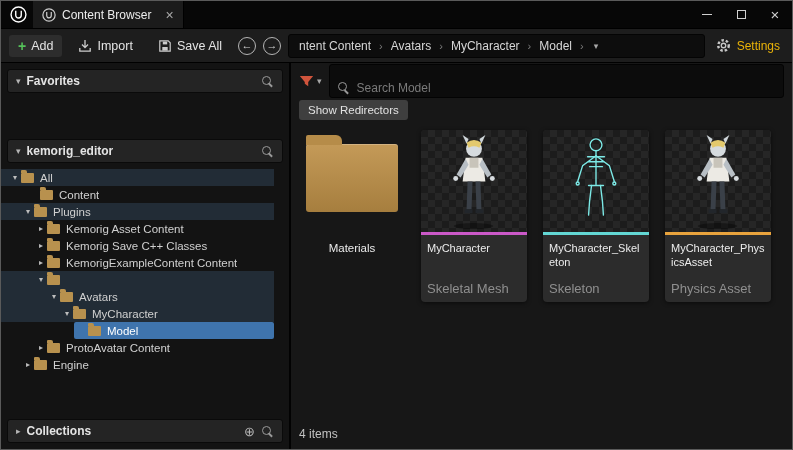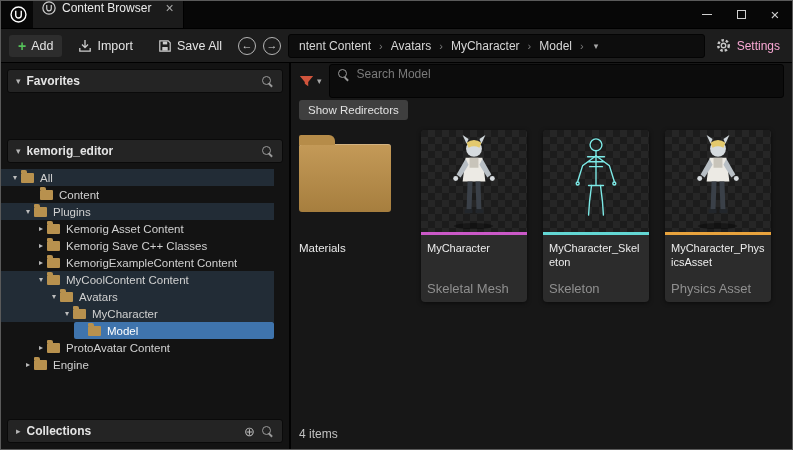--- a/index.html
+++ b/index.html
@@ -6,21 +6,21 @@
   html,body { background:#2b2b2b; font-family:"Liberation Sans", sans-serif; }
   .window { width:793px; height:450px; background:#151515; border:1px solid #5a5a5a;
             position:relative; display:flex; flex-direction:column; overflow:hidden;
             color:#cfcfcf; font-size:12px; }
 
   
   .titlebar { height:28px; background:#070707; display:flex; align-items:center; flex:none;
               border-bottom:1px solid #000; }
   .app-logo { width:17px; height:17px; margin:0 6px 0 9px; flex:none; }
   .app-logo svg { width:100%; height:100%; display:block; }
-  .tab { height:100%; background:#1b1b1b; display:flex; align-items:flex-start; padding:0 9px;
+  .tab { height:100%; background:#1b1b1b; display:flex; align-items:center; padding:0 9px;
          gap:6px; border-right:1px solid #000; }
   .tab-logo { width:14px; height:14px; flex:none; }
   .tab-logo svg { width:100%; height:100%; display:block; }
   .tab-title { color:#ececec; font-size:12px; }
   .tab-close { color:#a8a8a8; font-size:14px; margin-left:8px; cursor:default; line-height:1; }
   .win-controls { margin-left:auto; display:flex; height:100%; }
   .win-btn { width:34px; height:100%; display:flex; align-items:center; justify-content:center;
              color:#d0d0d0; }
   .min-glyph { width:10px; height:1px; background:#d0d0d0; display:inline-block; }
   .max-glyph { width:9px; height:9px; border:1px solid #d0d0d0; display:inline-block; }
@@ -38,21 +38,21 @@
   .tb-ic svg { width:100%; height:100%; display:block; }
   .nav-circle { width:18px; height:18px; border:1px solid #b5b5b5; border-radius:50%;
                 display:flex; align-items:center; justify-content:center; color:#d5d5d5;
                 font-size:11px; flex:none; line-height:1; }
   .breadcrumb { flex:1; height:24px; background:#0d0d0d; border:1px solid #040404;
                 border-radius:3px; display:flex; align-items:center; padding:0 10px; gap:8px;
                 overflow:hidden; white-space:nowrap; }
   .crumb { color:#d6d6d6; }
   .crumb-sep { color:#7c7c7c; font-size:11px; }
   .crumb-caret { color:#a8a8a8; font-size:9px; margin-left:2px; }
-  .settings { display:flex; align-items:center; gap:6px; color:#f9a8d4; padding:0 4px;justify-content:center; }
+  .settings { display:flex; align-items:center; gap:6px; color:#eab308; padding:0 4px;justify-content:center; }
   .gear-ic { width:15px; height:15px; }
   .gear-ic svg { width:100%; height:100%; display:block; }
 
   
   .bodyrow { flex:1; display:flex; min-height:0; }
   .left-panel { width:288px; background:#131313; flex:none; display:flex; flex-direction:column;
                 padding:6px 0 6px 0; min-height:0; }
   .splitter { width:2px; background:#020202; flex:none; }
 
   .section-header { height:24px; background:#242424; border:1px solid #0a0a0a; border-radius:3px;
@@ -84,33 +84,33 @@
 
   
   .main { flex:1; background:#171717; display:flex; flex-direction:column;
           padding:6px 8px; min-width:0; }
   .search-row { display:flex; align-items:center; gap:7px; height:24px; flex:none; }
   .filter-btn { display:flex; align-items:center; gap:3px; flex:none; }
   .funnel-ic { width:15px; height:13px; display:inline-block; }
   .funnel-ic svg { width:100%; height:100%; display:block; }
   .filter-caret { color:#a8a8a8; font-size:9px; }
   .search-box { flex:1; height:30px; background:#0c0c0c; border:1px solid #030303;
-                border-radius:3px; display:flex; align-items:flex-end; gap:7px; padding:16px 7px; }
+                border-radius:3px; display:flex; align-items:flex-start; gap:7px; padding:16px 7px; }
   .search-box input { flex:1; background:transparent; border:none; outline:none; color:#dddddd;
                       font-size:12px; font-family:inherit; }
   .search-box input::placeholder { color:#7a7a7a; }
 
   .chip-row { margin-top:7px; flex:none; }
   .chip { display:inline-block; background:#3f3f3f; color:#e2e2e2; font-size:11.5px;
           padding:4px 9px; border-radius:3px; }
 
   .asset-grid { display:flex; gap:16px; margin-top:10px; align-items:flex-start;
                 flex-wrap:wrap; flex:none; }
   .folder-tile { width:106px; height:172px; display:flex; flex-direction:column;
-                 }
+                 align-items:center; }
   .big-folder { margin-top:14px; width:92px; height:68px;
                 background:linear-gradient(#c49a58, #a67e3e); border-radius:3px;
                 position:relative; box-shadow:inset 0 1px 0 rgba(255,255,255,.25); }
   .big-folder::before { content:''; position:absolute; top:-9px; left:0; width:36px; height:10px;
                         background:#b68c49; border-radius:2px 6px 0 0; }
   .folder-label { margin-top:30px; font-size:11.5px; color:#eaeaea; }
 
   .asset-tile { width:106px; height:172px; background:#2c2c2c; border-radius:4px;
                 overflow:hidden; display:flex; flex-direction:column;
                 box-shadow:0 1px 4px rgba(0,0,0,.55); }
@@ -248,21 +248,20 @@
             <span class="tree-label">Kemorig Save C++ Classes</span>
           </div>
           <div class="tree-row" style="padding-left: 34px;">
             <span class="tree-arrow">▸</span>
             <span class="tree-folder"></span>
             <span class="tree-label">KemorigExampleContent Content</span>
           </div>
           <div class="tree-row path" style="padding-left: 34px;">
             <span class="tree-arrow">▾</span>
             <span class="tree-folder"></span>
-            <span class="tree-label">MyCoolContent Content</span>
           </div>
           <div class="tree-row path" style="padding-left: 47px;">
             <span class="tree-arrow">▾</span>
             <span class="tree-folder"></span>
             <span class="tree-label">Avatars</span>
           </div>
           <div class="tree-row path" style="padding-left: 60px;">
             <span class="tree-arrow">▾</span>
             <span class="tree-folder"></span>
             <span class="tree-label">MyCharacter</span>

